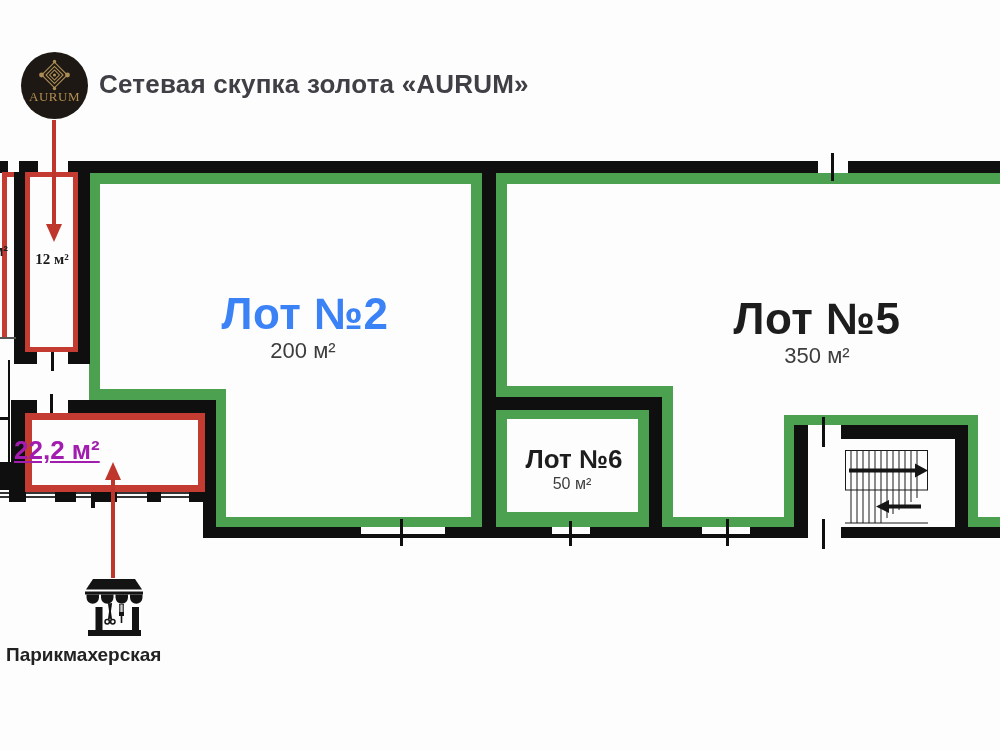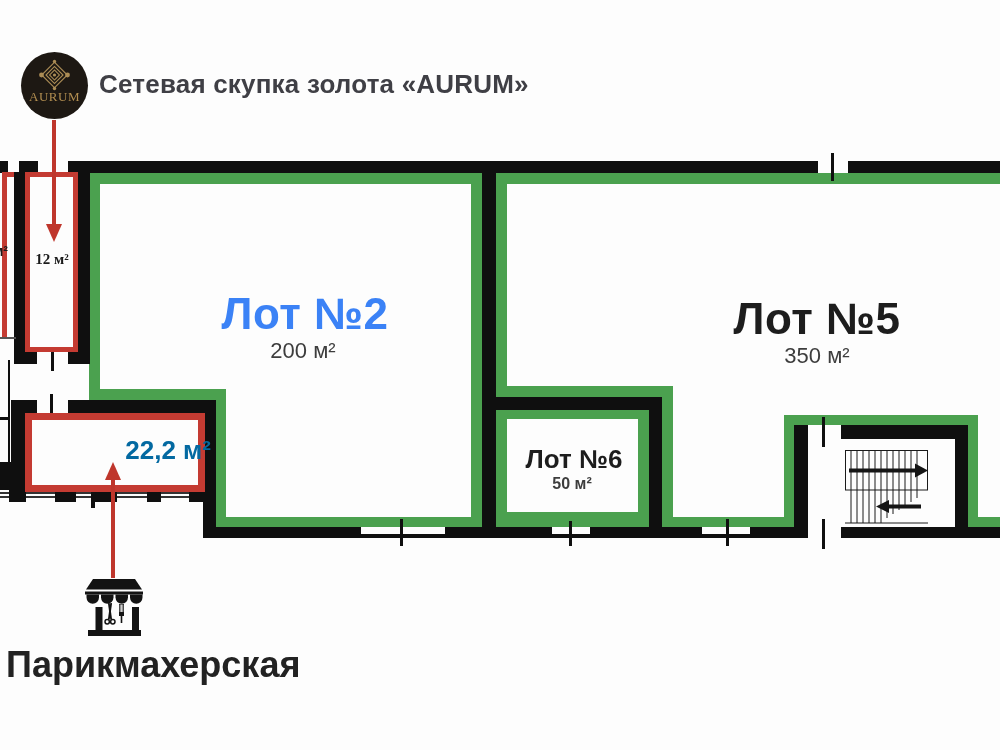--- a/index.html
+++ b/index.html
@@ -104,25 +104,25 @@
 <div class="abs" style="left:0px;top:337px;width:16px;height:2px;background:#555;"></div>
 
 <div class="rd" style="left:25px;top:413px;width:180px;height:79px;"></div>
 <div class="wh" style="left:32px;top:420px;width:166px;height:65px;"></div>
 
 <div class="abs" style="left:185px;top:292px;width:240px;text-align:center;font-size:44px;line-height:44px;font-weight:bold;color:#3b82f6;letter-spacing:0.5px;">Лот №2</div>
 <div class="abs" style="left:203px;top:338px;width:200px;text-align:center;font-size:22px;color:#3d3d3d;">200 м²</div>
 <div class="abs" style="left:697px;top:297px;width:240px;text-align:center;font-size:44px;line-height:44px;font-weight:bold;color:#1d1d1d;letter-spacing:0.5px;">Лот №5</div>
 <div class="abs" style="left:717px;top:343px;width:200px;text-align:center;font-size:22px;color:#3d3d3d;">350 м²</div>
 <div class="abs" style="left:474px;top:444px;width:200px;text-align:center;font-size:26px;font-weight:bold;color:#1d1d1d;">Лот №6</div>
-<div class="abs" style="left:472px;top:475px;width:200px;text-align:center;font-size:16px;color:#3d3d3d;font-weight:bold;">50 м²</div>
-<div class="abs" style="left:14px;top:435px;width:197px;text-align:right;font-size:26px;font-weight:bold;color:#0369a1;">22,2 м²</div>
+<div class="abs" style="left:472px;top:475px;width:200px;text-align:center;font-size:16px;color:#3d3d3d;">50 м²</div>
+<div class="abs" style="left:14px;top:435px;width:197px;text-align:left;font-size:26px;font-weight:bold;color:#a21caf;text-decoration:underline;">22,2 м²</div>
 <div class="abs" style="left:22px;top:251px;width:60px;text-align:center;font-size:15px;font-weight:bold;color:#1b1b1b;font-family:Liberation Serif, serif;">12 м²</div>
 <div class="abs" style="left:-7px;top:243px;font-size:14px;font-weight:bold;color:#1b1b1b;">м²</div>
-<div class="abs" style="left:6px;top:644px;font-size:36px;font-weight:bold;color:#222;">Парикмахерская</div>
+<div class="abs" style="left:6px;top:644px;font-size:19px;font-weight:bold;color:#222;">Парикмахерская</div>
 <div class="abs" style="left:99px;top:69px;font-size:26px;font-weight:bold;color:#3f3f45;letter-spacing:0.2px;">Сетевая скупка золота «AURUM»</div>
 
 <div class="abs" style="left:21px;top:52px;width:67px;height:67px;border-radius:50%;background:#1d1813;"></div>
 <svg class="abs" style="left:21px;top:52px;" width="67" height="67" viewBox="0 0 67 67">
   <g stroke="#ab8c55" fill="none" stroke-width="1.2">
     <rect x="24.5" y="14" width="18" height="18" transform="rotate(45 33.5 23)"></rect>
     <rect x="27.5" y="17" width="12" height="12" transform="rotate(45 33.5 23)"></rect>
     <rect x="30" y="19.5" width="7" height="7" transform="rotate(45 33.5 23)" stroke-width="1"></rect>
   </g>
   <g fill="#ab8c55">

